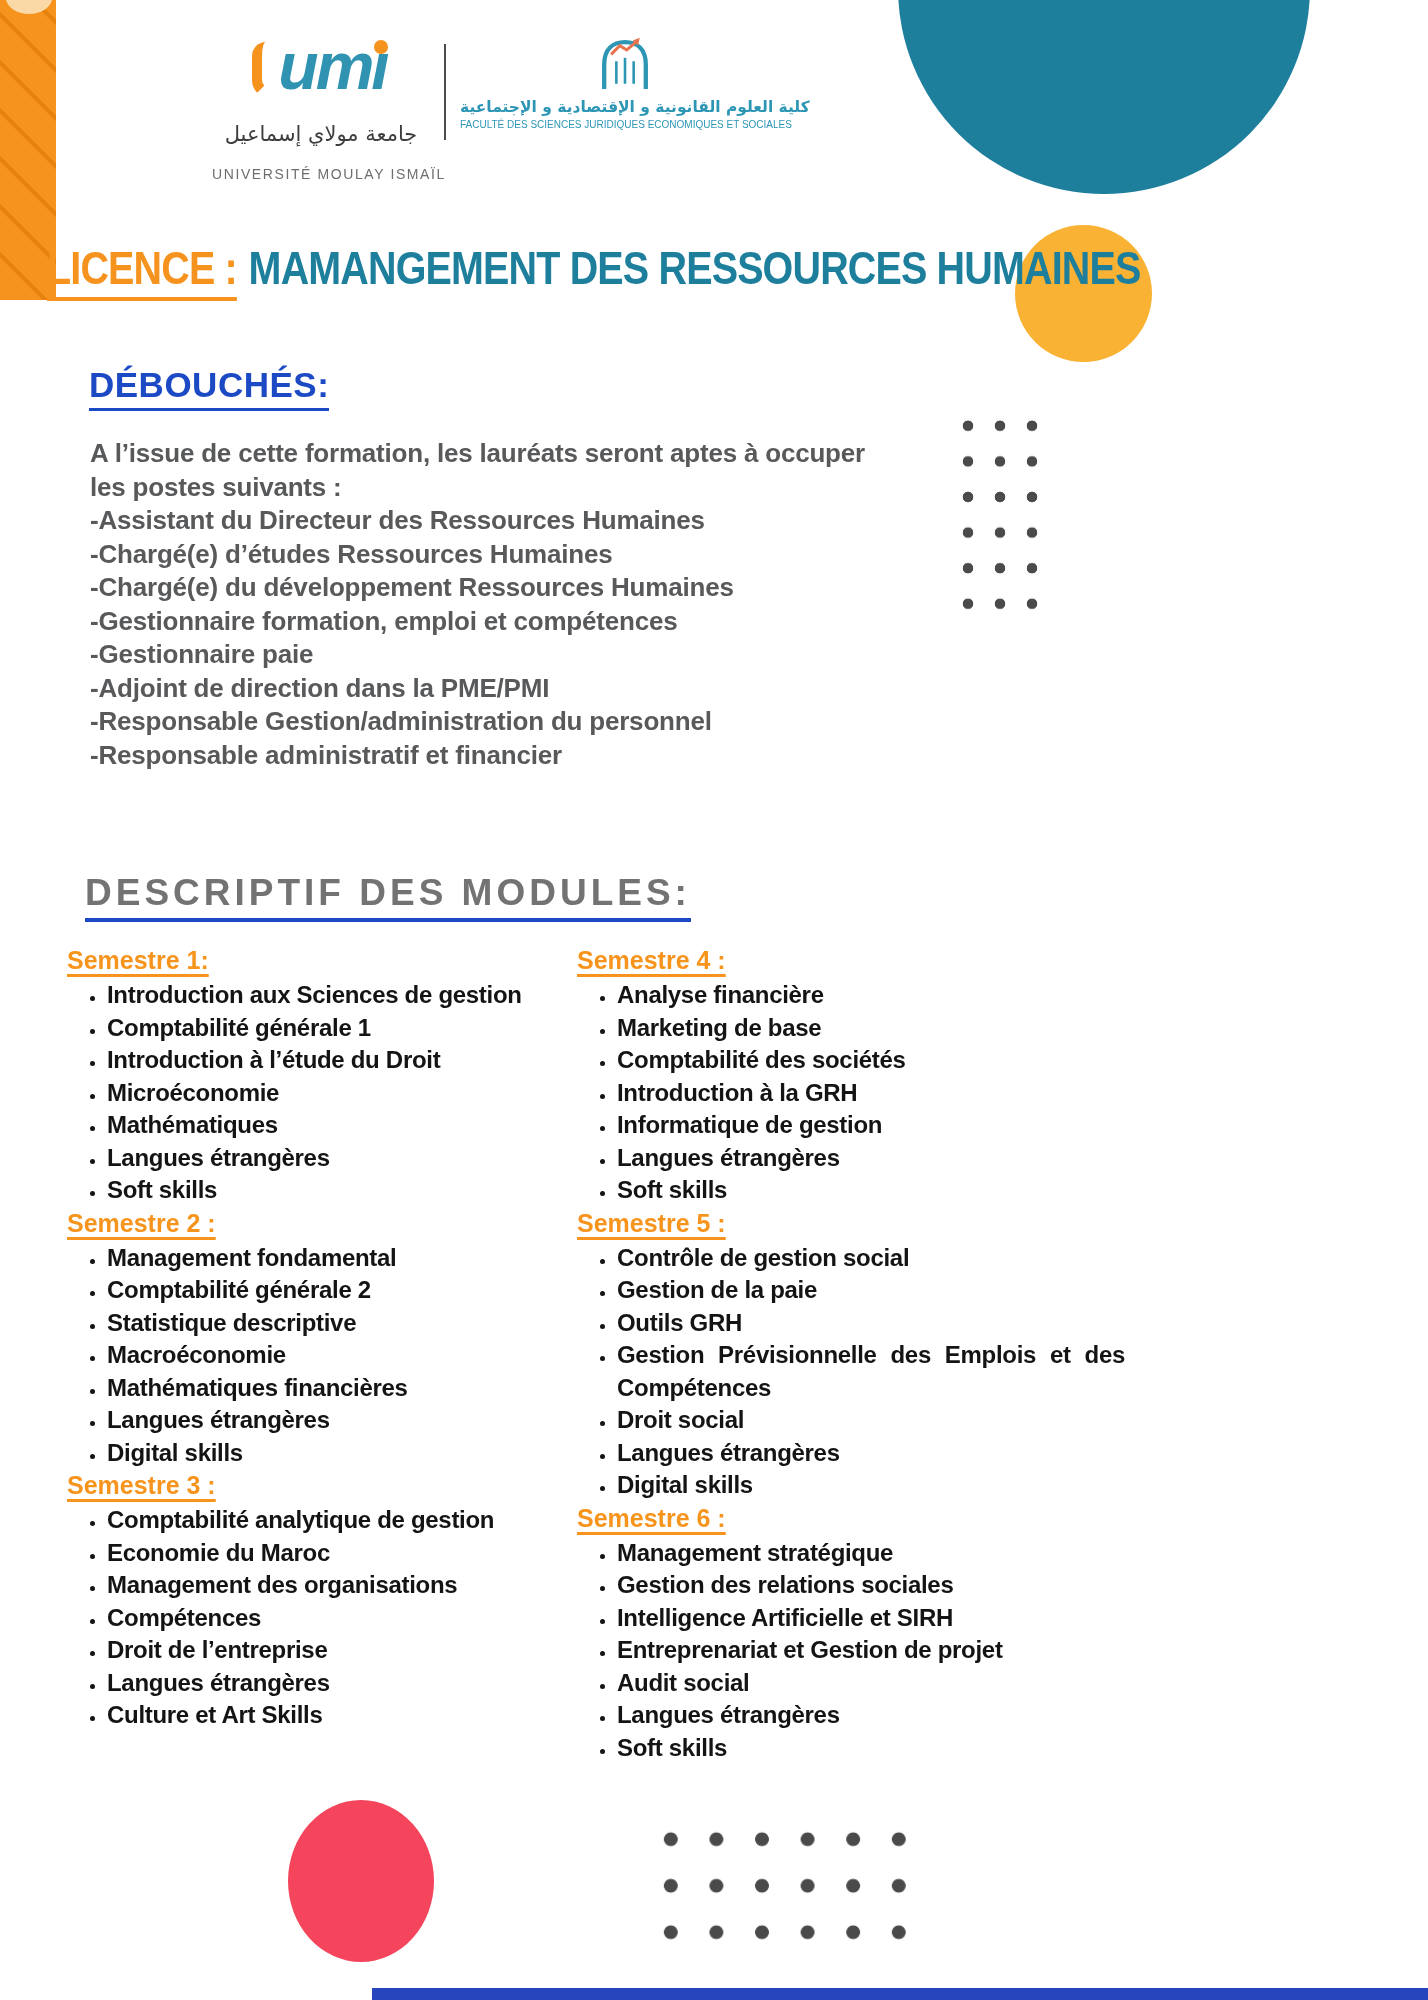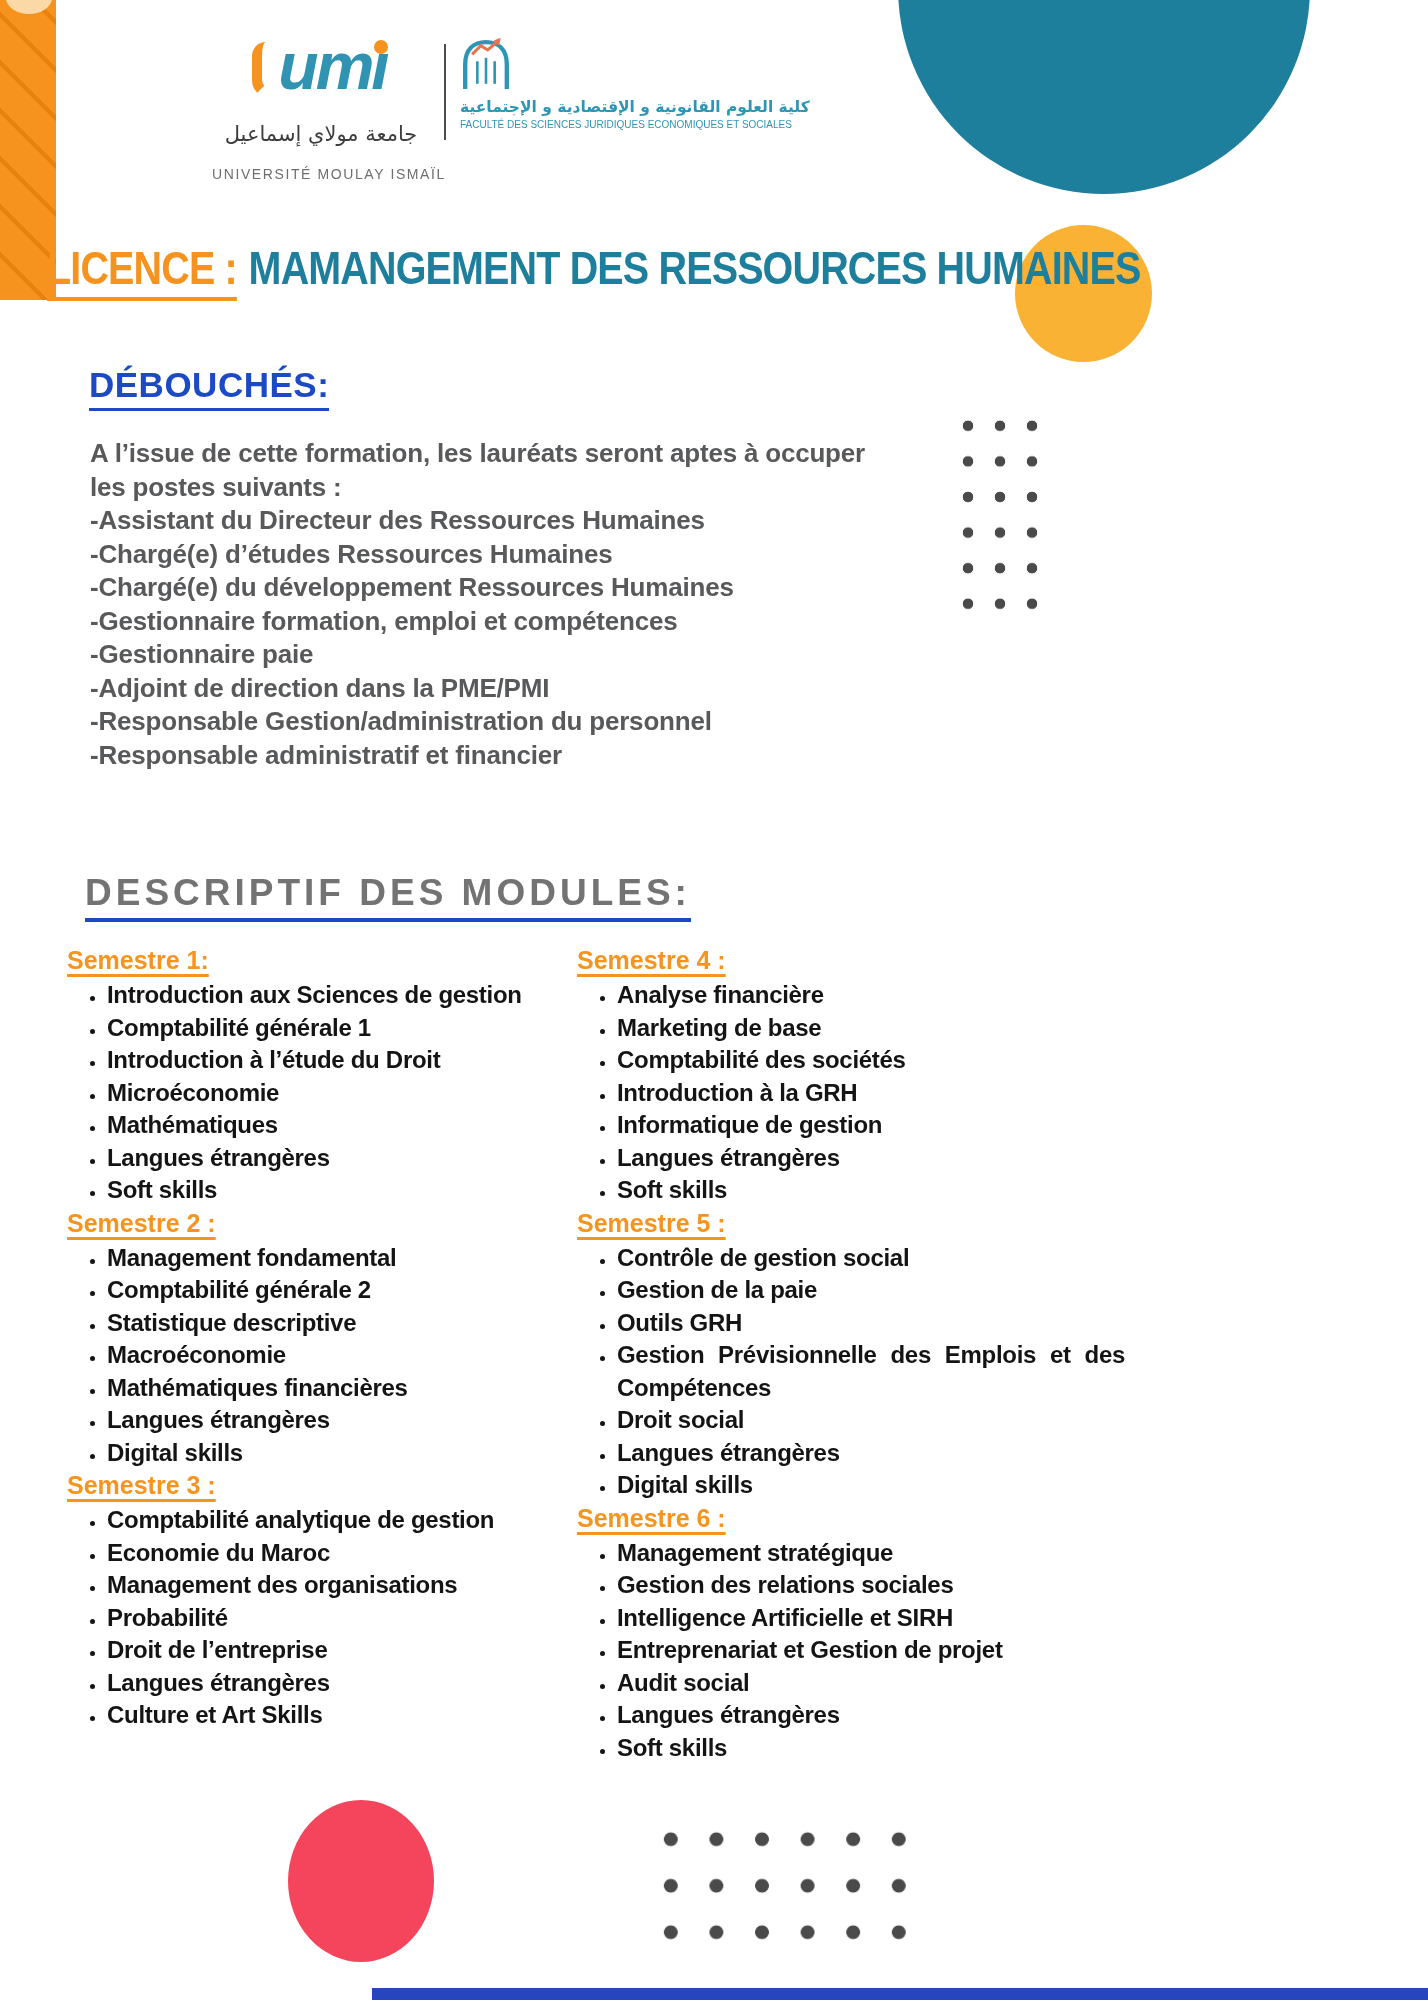--- a/index.html
+++ b/index.html
@@ -40,21 +40,21 @@
     border-radius:14px 0 0 18px; }
   .umi-text { font-size:66px; line-height:58px; font-weight:800; letter-spacing:-3px; color:#3093B2; }
   .umi-i { position:relative; display:inline-block; }
   .umi-i .stem { font-size:66px; line-height:58px; font-weight:800; color:#3093B2; }
   .umi-i .dot { position:absolute; left:3px; top:3px; width:14px; height:14px;
     border-radius:50%; background:#F6921E; }
   .arabic-univ { font-family:"DejaVu Sans",sans-serif; font-size:21px; color:#3D3D3D;
     margin-top:20px; white-space:nowrap; }
   .latin-univ { font-size:14px; color:#6E6E6E; letter-spacing:1.6px; margin-top:20px; white-space:nowrap; }
   .header-divider { width:2px; height:96px; background:#4c4c4c; margin:10px 14px 0 14px; }
-  .faculty-block { width:330px; text-align:left; }
+  .faculty-block { width:330px; text-align:center; }
   .arabic-fac { font-family:"DejaVu Sans",sans-serif; font-size:15.5px; font-weight:bold;
     color:#2D96B5; margin-top:2px; white-space:nowrap; }
   .latin-fac { font-size:10px; color:#2D96B5; margin-top:3px; white-space:nowrap; }
 
   
   .title-line { position:absolute; left:47px; top:240px; white-space:nowrap;
     font-weight:800; font-size:47px; letter-spacing:-1px;
     transform:scaleX(0.84); transform-origin:left top; }
   .title-prefix { color:#F6921E; border-bottom:4px solid #F6921E; padding-bottom:3px; }
   .title-name { color:#1E7F9D; margin-left:14px; }
@@ -178,21 +178,21 @@
             <li>Digital skills</li>
           </ul>
       </div>
       <div class="sem-block">
         <span class="sem-label">Semestre 3 :</span>
         <ul class="sem-list">
 
         <li>Comptabilité analytique de gestion</li>
             <li>Economie du Maroc</li>
             <li>Management des organisations</li>
-            <li>Probabilité</li>
+            <li>Compétences</li>
             <li>Droit de l’entreprise</li>
             <li>Langues étrangères</li>
             <li>Culture et Art Skills</li>
           </ul>
       </div>
     </div>
 
     <div class="col-right">
       <div class="sem-block">
         <span class="sem-label">Semestre 4 :</span>

